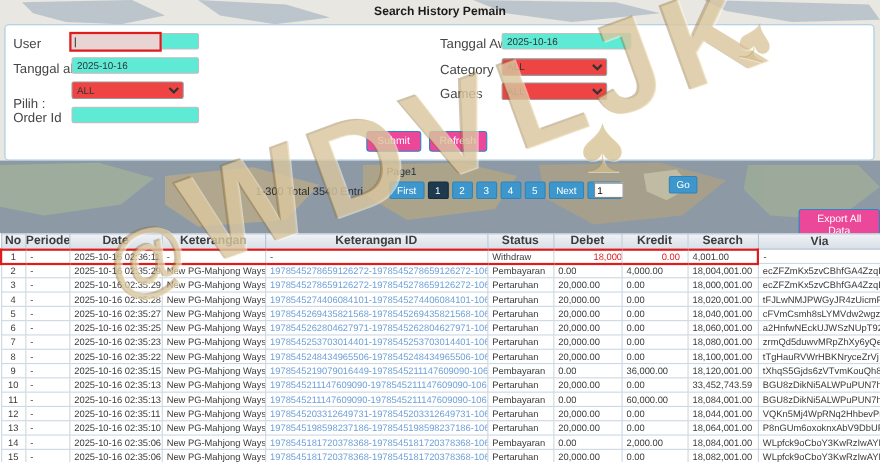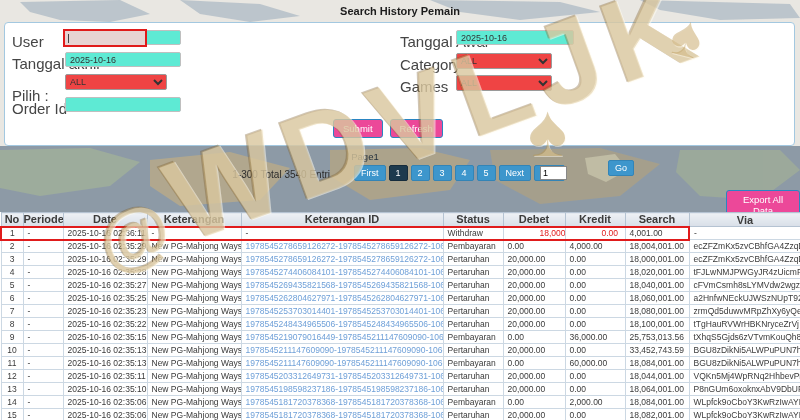--- a/index.html
+++ b/index.html
@@ -9,21 +9,21 @@
   
   #map { position:absolute; left:0; top:0; width:800px; height:420px; z-index:0; }
 
   
   .page-title { position:absolute; left:0; top:5px; width:800px; text-align:center;
     font-size:11px; font-weight:bold; color:#1c1c1c; z-index:3; }
 
   
   .panel { position:absolute; left:4px; top:22px; width:791px; height:124px;
     background:#ffffff; border:1px solid #a3c8e0; border-radius:4px; z-index:2; }
-  .flabel { position:absolute; font-size:15px; color:#454545; z-index:3; }
+  .flabel { position:absolute; font-size:12px; color:#454545; z-index:3; }
   .ftext { position:absolute; height:15px; border:1px solid #bfbfbf; border-radius:2px;
     font-size:9px; color:#333; padding:0 4px; background:#5eead4; z-index:3; font-family:"Liberation Sans",sans-serif; }
   .fselect { position:absolute; height:16px; font-size:9px; color:#333; border:1px solid #9a9a9a;
     border-radius:2px; background:#ef4444; z-index:3; font-family:"Liberation Sans",sans-serif; }
   .redaction { position:absolute; left:63px; top:29px; width:84px; height:18px;
     border:2px solid #e01b1b; background:#e7d4d3; z-index:4; }
   .redaction .cursor { position:absolute; left:3px; top:3px; width:1px; height:9px; background:#444; }
 
   .btn-blue { background:#ec4899; color:#fff; border:1px solid #2a85c2; border-radius:3px;
     font-size:9.5px; padding:3px 9px; cursor:pointer; font-family:"Liberation Sans",sans-serif; }
@@ -277,21 +277,21 @@
       </tr>
       <tr>
         <td class="c-no">9</td>
         <td>-</td>
         <td class="c-date">2025-10-16 02:35:15</td>
         <td>New PG-Mahjong Ways</td>
         <td class="link">1978545219079016449-1978545211147609090-106-O</td>
         <td>Pembayaran</td>
         <td>0.00</td>
         <td>36,000.00</td>
-        <td>25,753,013.56</td>
+        <td>18,120,001.00</td>
         <td>tXhqS5Gjds6zVTvmKouQh8</td>
       </tr>
       <tr>
         <td class="c-no">10</td>
         <td>-</td>
         <td class="c-date">2025-10-16 02:35:13</td>
         <td>New PG-Mahjong Ways</td>
         <td class="link">1978545211147609090-1978545211147609090-106-O</td>
         <td>Pertaruhan</td>
         <td>20,000.00</td>

